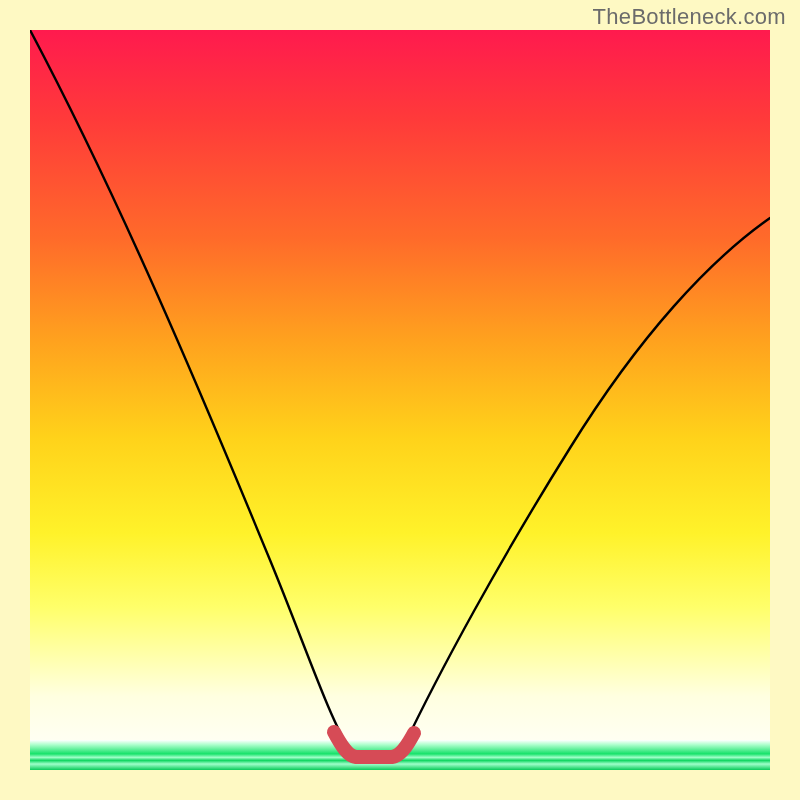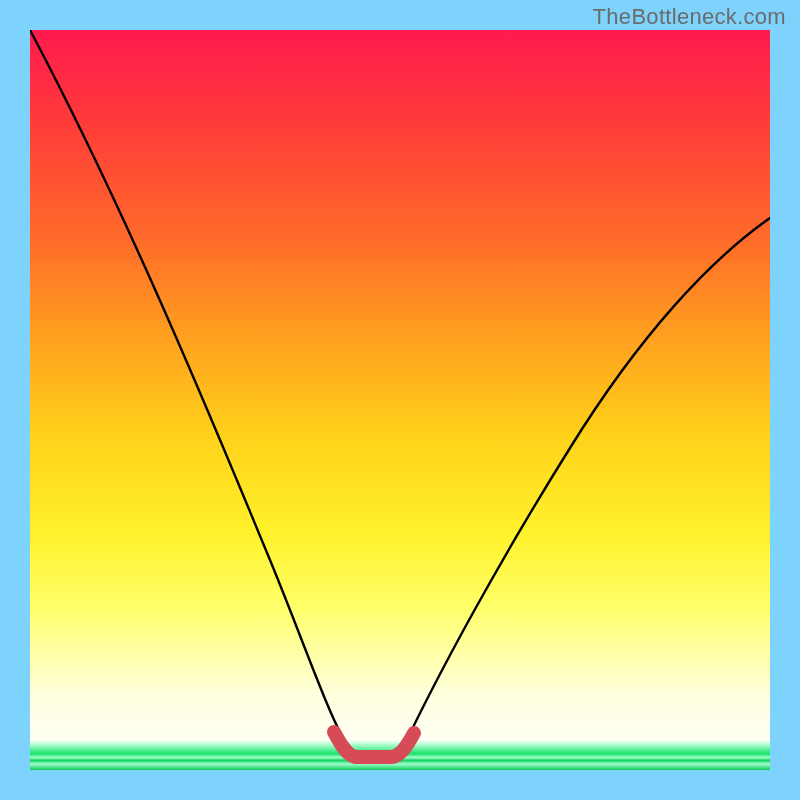--- a/index.html
+++ b/index.html
@@ -10,21 +10,21 @@
     background: #000;
     overflow: hidden;
     font-family: Arial, Helvetica, sans-serif;
   }
   .frame {
     position: absolute;
     top: 0;
     left: 0;
     width: 800px;
     height: 800px;
-    background: #7dd3fc;
+    background: #fef9c3;
   }
   .watermark {
     position: absolute;
     top: 4px;
     right: 14px;
     color: #6b6b6b;
     font-size: 22px;
     font-weight: 500;
     letter-spacing: 0.3px;
   }

